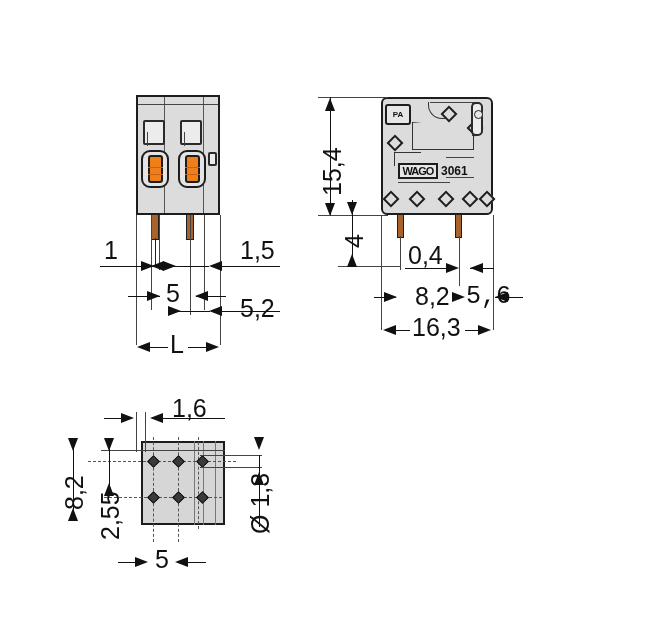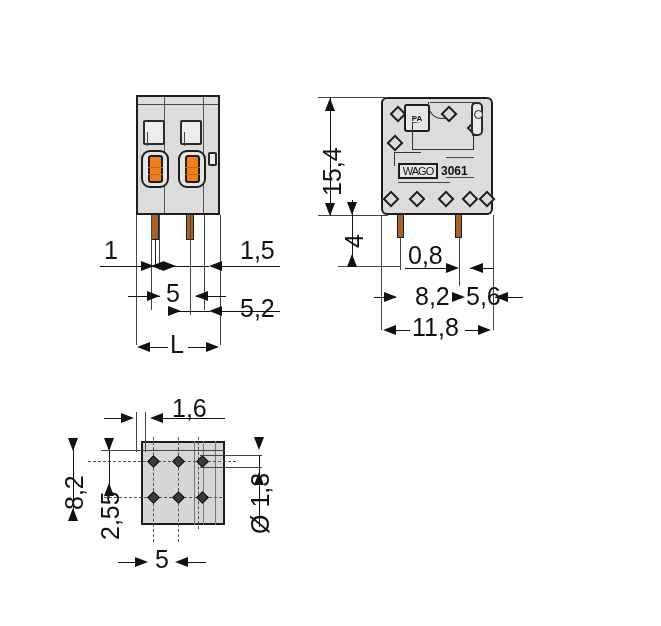--- a/index.html
+++ b/index.html
@@ -35,21 +35,21 @@
   
   .body2{position:absolute;background:#dcdcdc;border:2.5px solid #1d1d1d;
          box-sizing:border-box;border-radius:6px;}
   .diamond{position:absolute;width:12px;height:12px;background:#dcdcdc;
            border:2px solid #1d1d1d;box-sizing:border-box;transform:rotate(45deg);}
   .pabox{position:absolute;border:2px solid #1d1d1d;background:#e6e6e6;
          box-sizing:border-box;border-radius:3px;display:flex;align-items:center;
          justify-content:center;font-size:8px;font-weight:bold;color:#111;}
   .logobox{position:absolute;border:2px solid #1d1d1d;background:#e6e6e6;box-sizing:border-box;
            display:flex;align-items:center;justify-content:center;
-           font-size:11px;font-weight:normal;letter-spacing:-1px;color:#111;}
+           font-size:11px;font-weight:bold;letter-spacing:-1px;color:#111;}
   .partno{position:absolute;font-size:12px;font-weight:bold;color:#111;}
 
   
   .body3{position:absolute;background:#d6d6d6;border:2.5px solid #1d1d1d;box-sizing:border-box;}
   .hole{position:absolute;width:9px;height:9px;background:#3a3a3a;
         border:1px solid #111;box-sizing:border-box;transform:rotate(45deg);}
 </style>
 </head>
 <body>
 
@@ -131,21 +131,21 @@
     <div class="diamond" style="left:443px;top:108px;"></div>
     <div class="diamond" style="left:469px;top:122px;"></div>
     <div class="diamond" style="left:389px;top:137px;"></div>
 
     <div class="diamond" style="left:385px;top:193px;"></div>
     <div class="diamond" style="left:411px;top:193px;"></div>
     <div class="diamond" style="left:440px;top:193px;"></div>
     <div class="diamond" style="left:464px;top:193px;"></div>
     <div class="diamond" style="left:481px;top:193px;"></div>
 
-    <div class="pabox" style="left:404px;top:104px;width:26px;height:28px;">PA</div>
+    <div class="pabox" style="left:385px;top:104px;width:26px;height:21px;">PA</div>
 
     <div style="position:absolute;left:412px;top:122px;width:62px;height:28px;
                 border:1.6px solid #333;box-sizing:border-box;background:transparent;
                 clip-path:polygon(0 0,100% 22%,100% 100%,0 100%);"></div>
 
     <div class="thinh" style="left:430px;top:102px;width:48px;"></div>
     <div class="thinv" style="left:472px;top:102px;height:34px;"></div>
     <div class="slot" style="left:471px;top:102px;width:12px;height:34px;border-radius:5px;"></div>
     <div style="position:absolute;left:474px;top:110px;width:7px;height:7px;
                 border:1.6px solid #222;border-radius:50%;background:#e8e8e8;"></div>
@@ -177,36 +177,36 @@
     <div class="vline" style="left:352px;top:200px;height:66px;"></div>
     <div class="arr d" style="left:347px;top:202px;"></div>
     <div class="arr u" style="left:347px;top:254px;"></div>
     <div class="dimtxt rot" style="left:342px;top:248px;">4</div>
 
     <div class="thinv" style="left:381px;top:215px;height:115px;"></div>
     <div class="thinv" style="left:400px;top:236px;height:34px;"></div>
     <div class="thinv" style="left:459px;top:236px;height:50px;"></div>
     <div class="thinv" style="left:493px;top:215px;height:115px;"></div>
 
-    <div class="dimtxt" style="left:408px;top:243px;">0,8</div>
+    <div class="dimtxt" style="left:408px;top:243px;">0,4</div>
     <div class="hline" style="left:405px;top:268px;width:42px;"></div>
     <div class="arr r" style="left:446px;top:263px;"></div>
     <div class="hline" style="left:470px;top:268px;width:24px;"></div>
     <div class="arr l" style="left:470px;top:263px;"></div>
 
     <div class="dimtxt" style="left:415px;top:284px;">8,2</div>
     <div class="hline" style="left:374px;top:297px;width:22px;"></div>
     <div class="arr r" style="left:384px;top:292px;"></div>
 
-    <div class="dimtxt" style="left:466px;top:284px;">5,6</div>
+    <div class="dimtxt" style="left:466px;top:284px;font-family:Liberation Mono, monospace;">5,6</div>
     <div class="arr r" style="left:452px;top:292px;"></div>
     <div class="hline" style="left:495px;top:297px;width:28px;"></div>
     <div class="arr l" style="left:495px;top:292px;"></div>
 
-    <div class="dimtxt" style="left:412px;top:315px;">11,8</div>
+    <div class="dimtxt" style="left:412px;top:315px;">16,3</div>
     <div class="hline" style="left:396px;top:330px;width:14px;"></div>
     <div class="arr l" style="left:383px;top:325px;"></div>
     <div class="hline" style="left:465px;top:330px;width:14px;"></div>
     <div class="arr r" style="left:478px;top:325px;"></div>
   </div>
 
   <div>
 
     <div class="body3" style="left:141px;top:441px;width:84px;height:84px;"></div>
 

